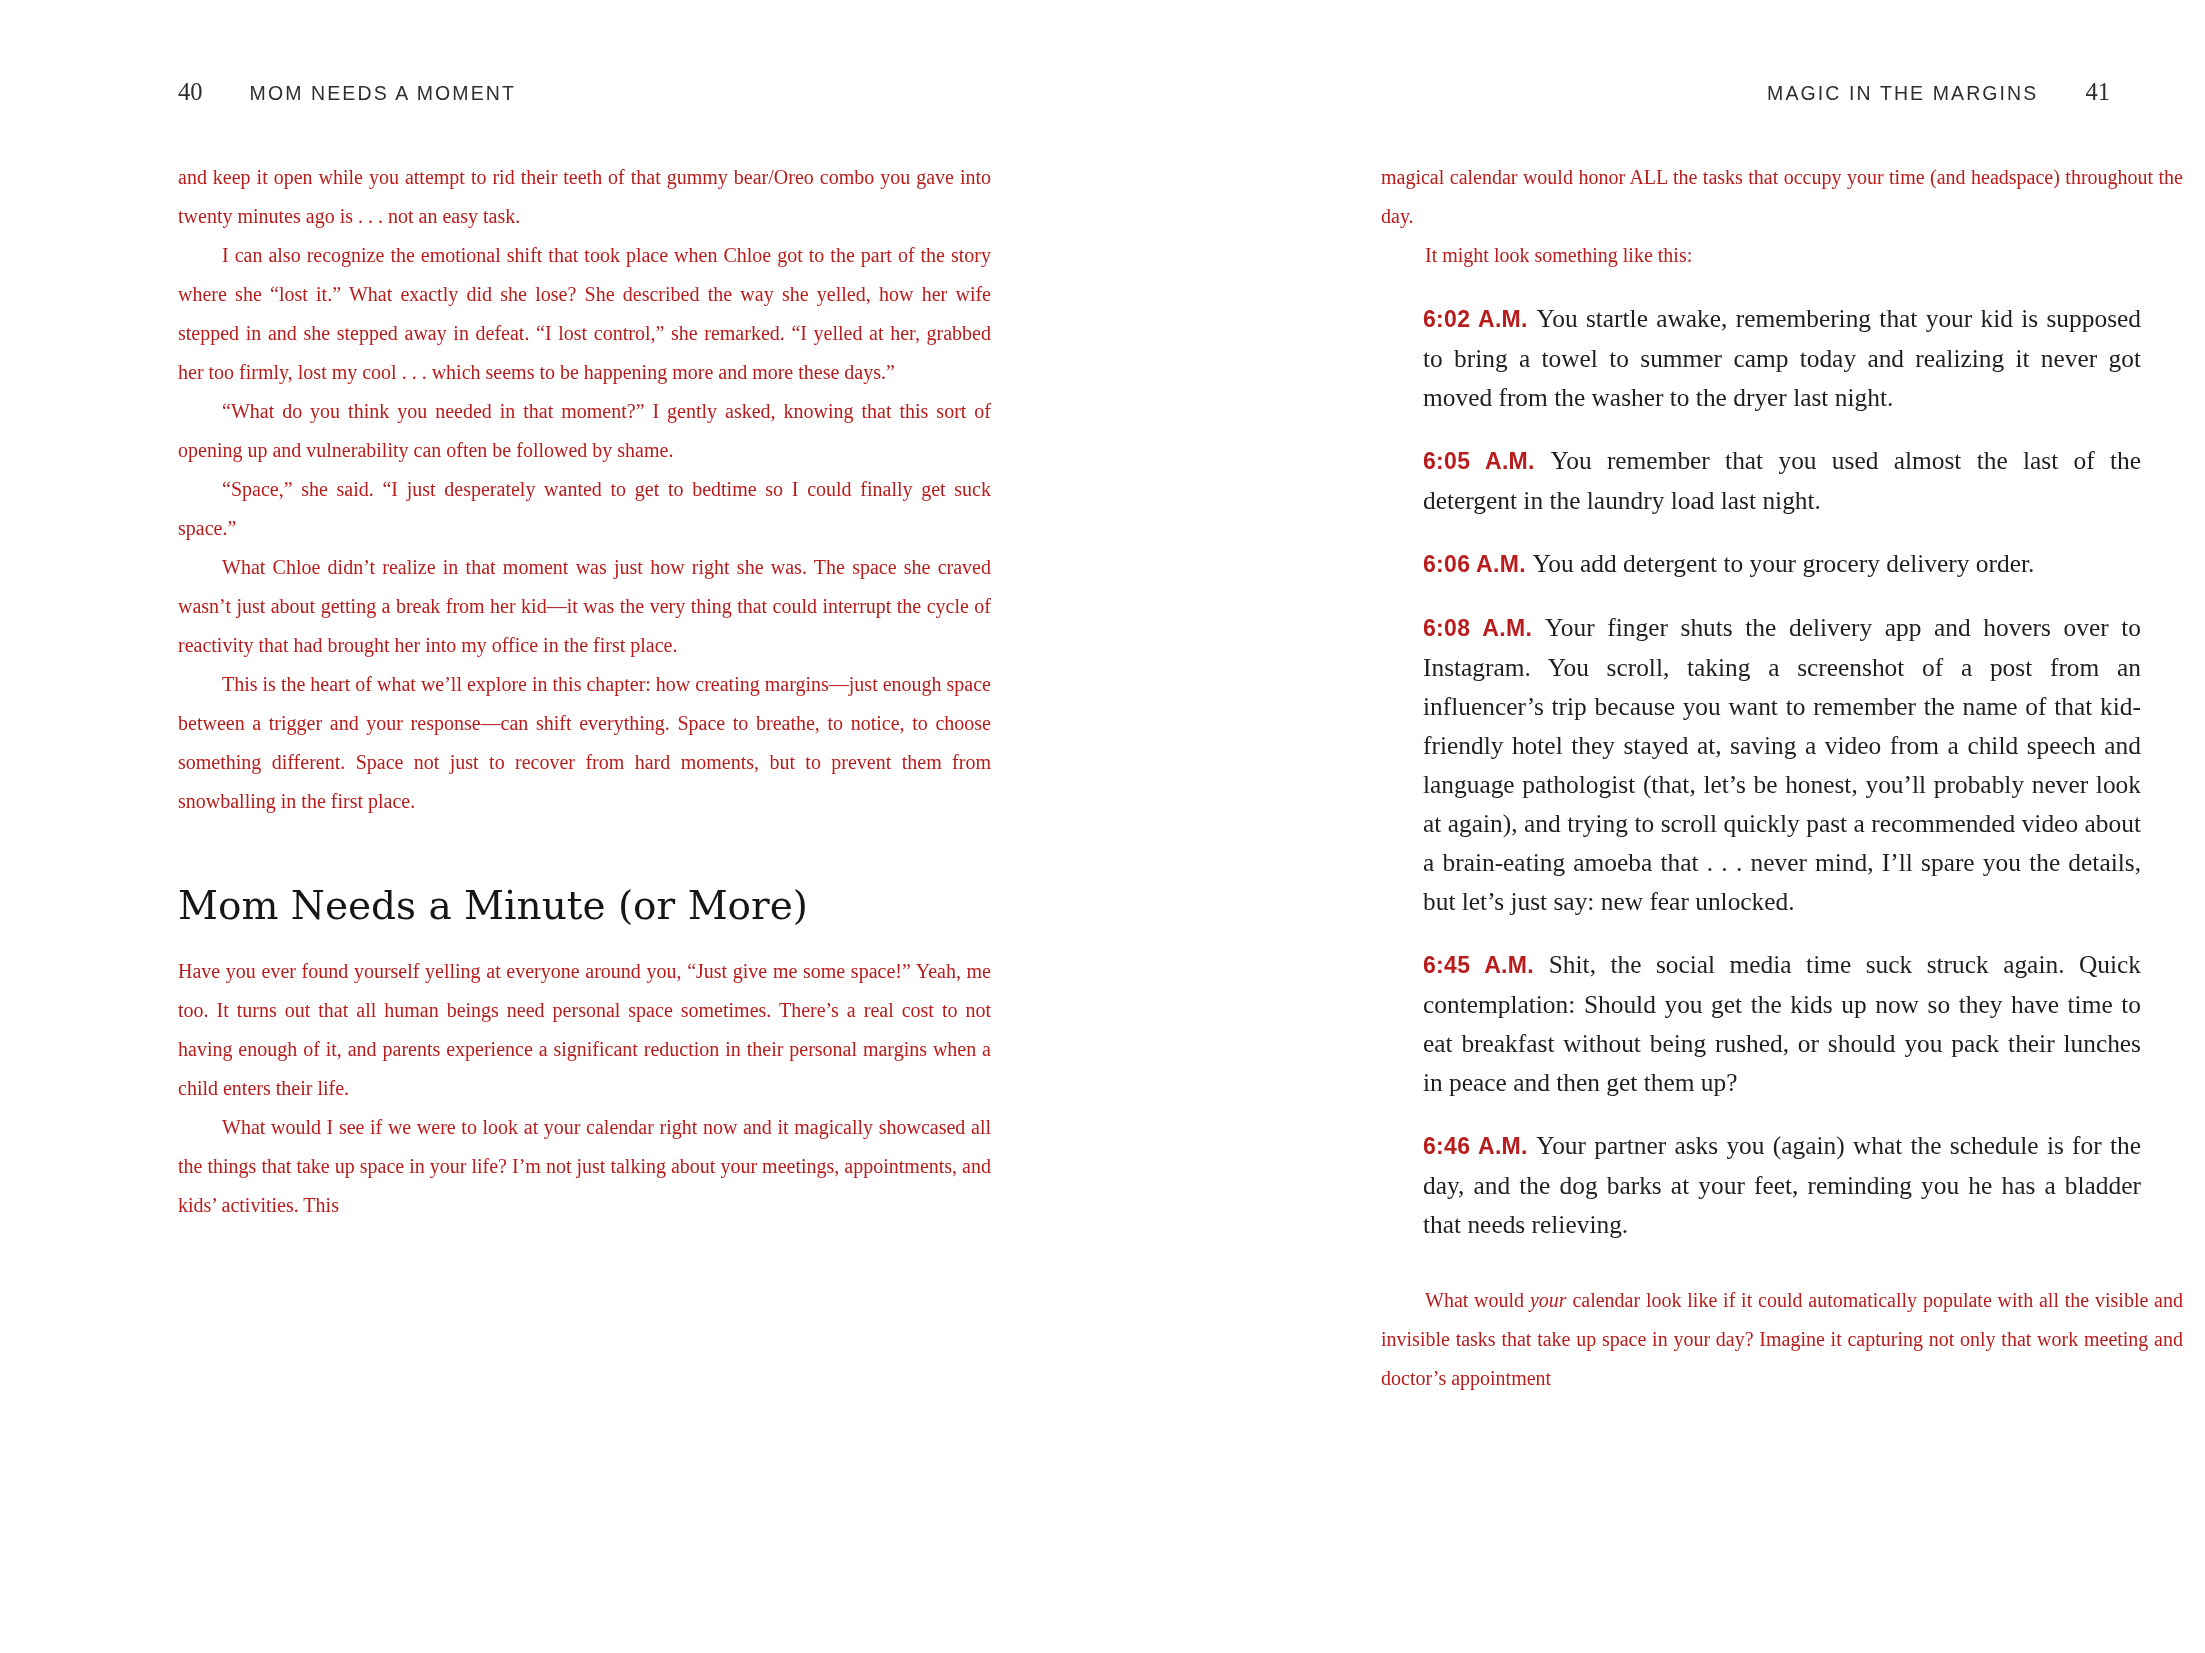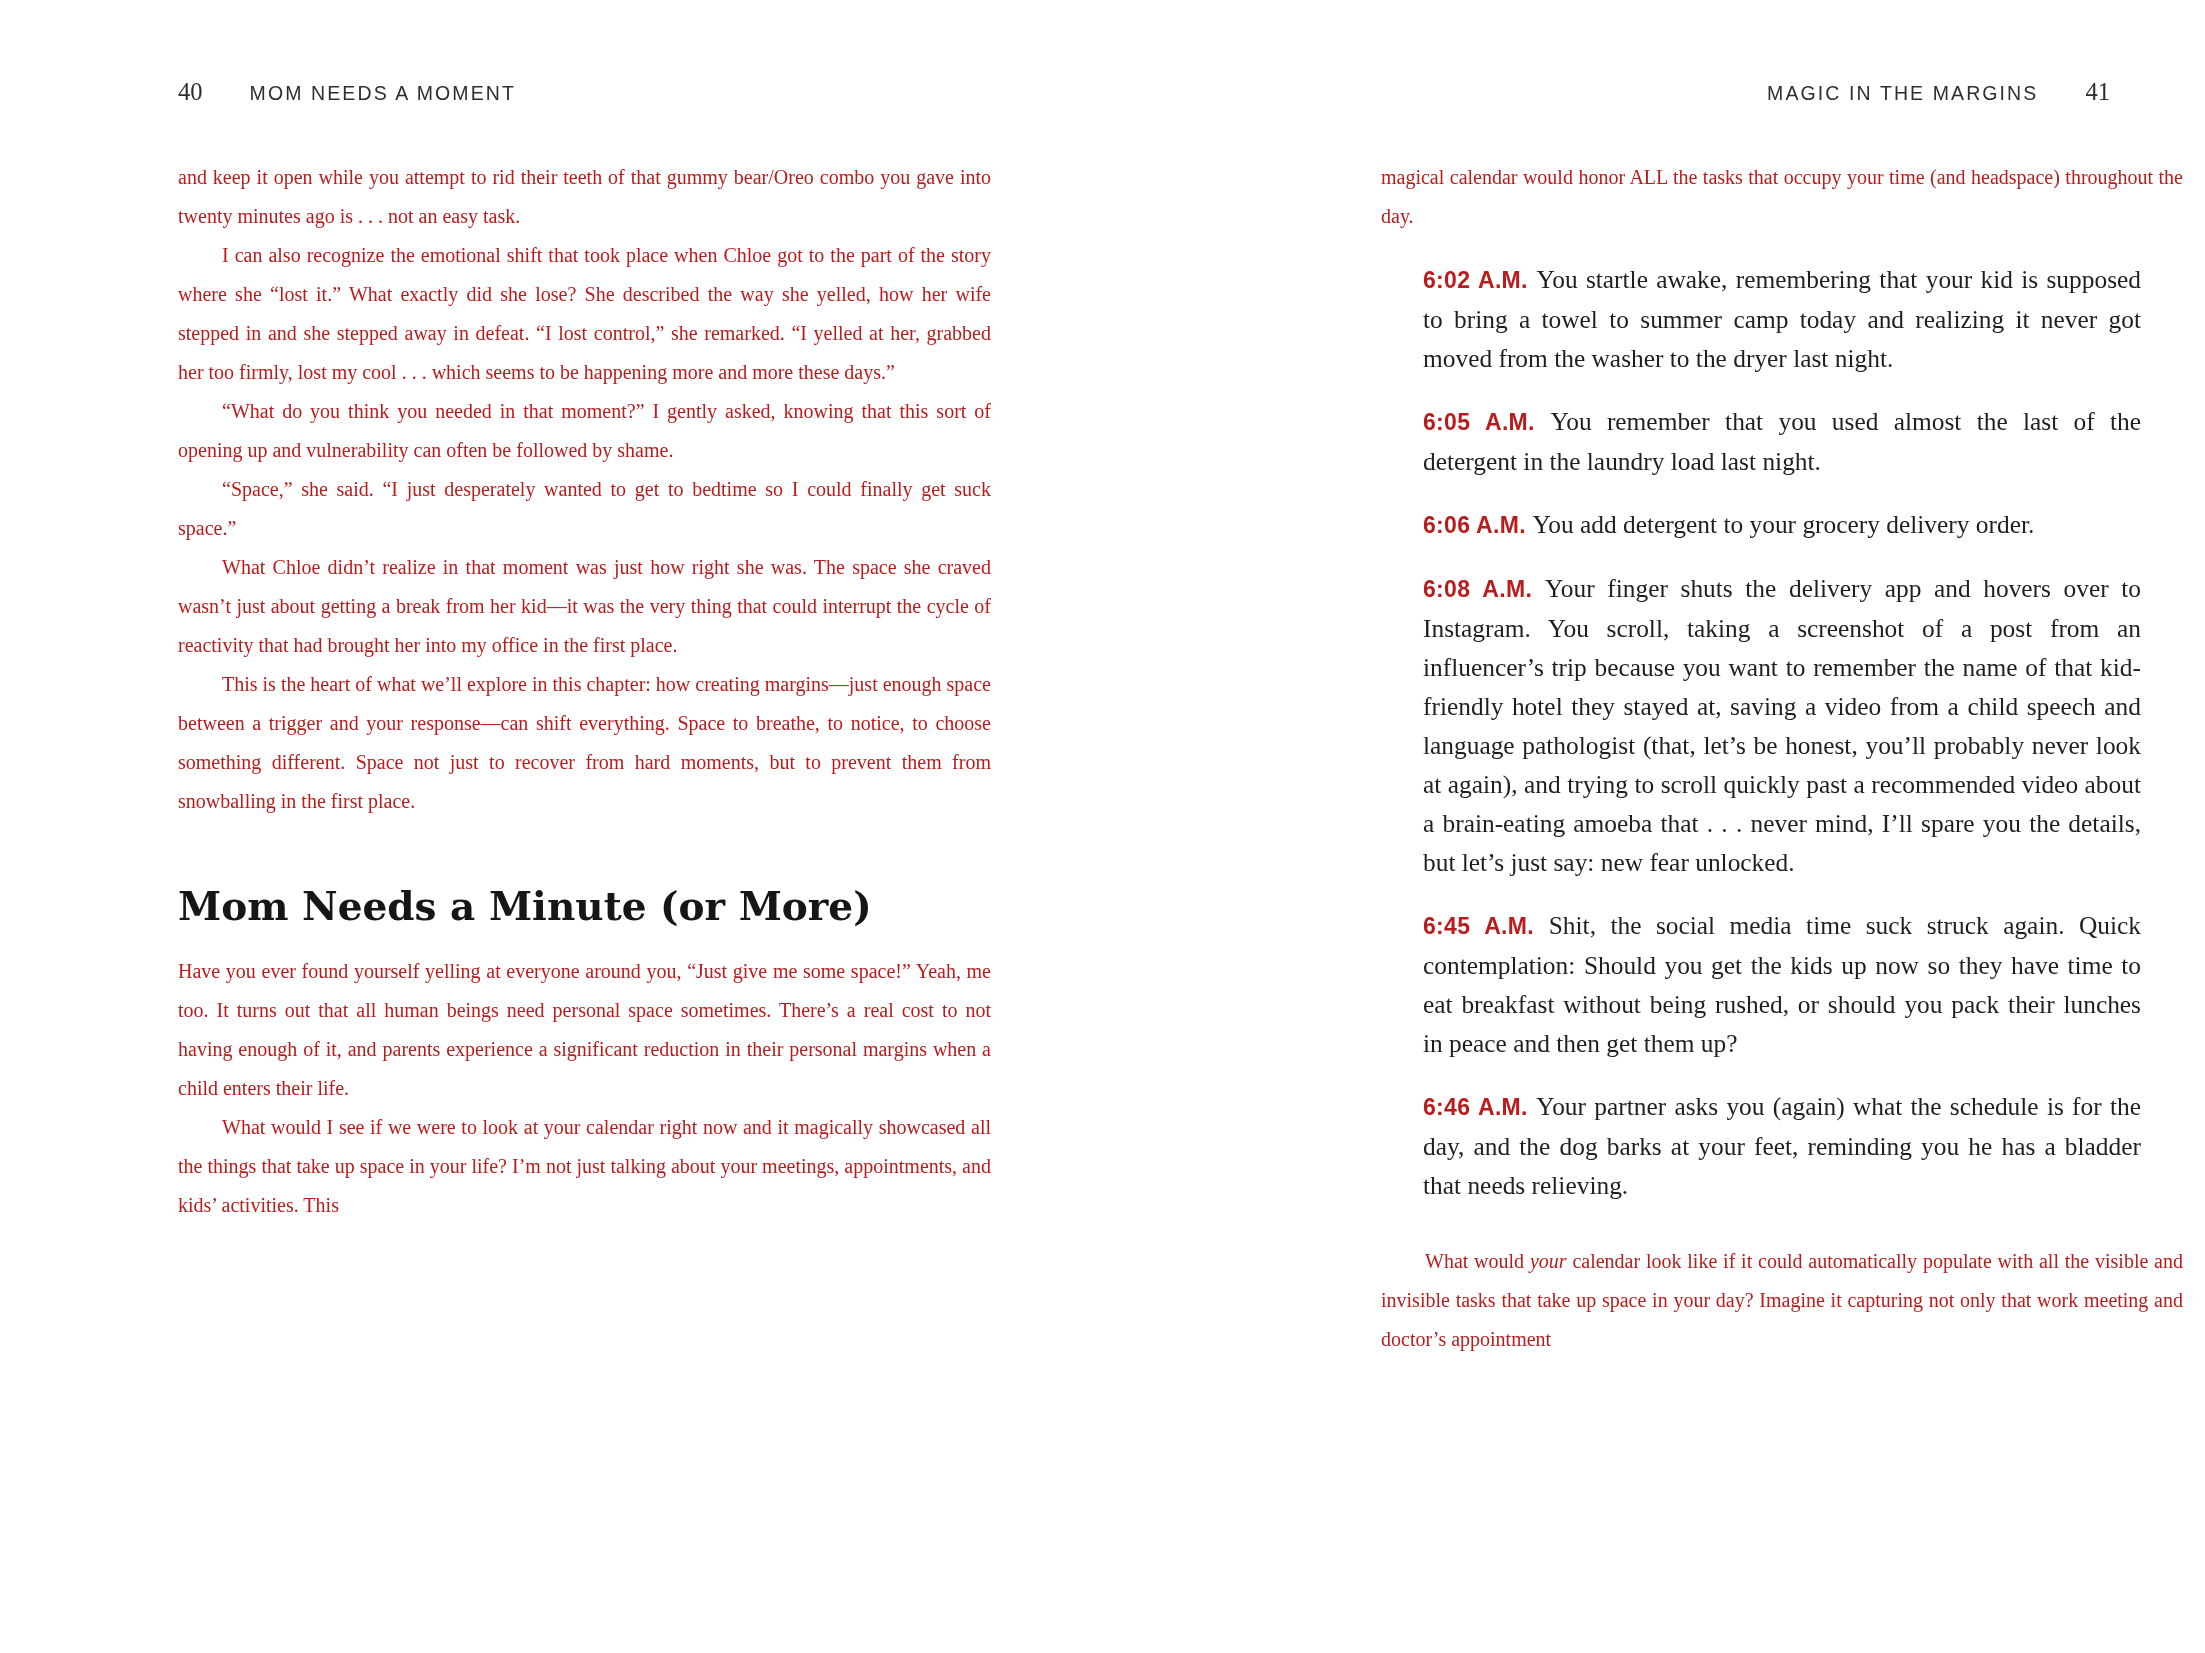--- a/index.html
+++ b/index.html
@@ -52,21 +52,21 @@
     margin: 0;
     text-align: justify;
     font-size: 20px;
     line-height: 39px;
     color: #b91c1c;
   }
   p.book-para.indent { text-indent: 44px; }
 
   h2.section-heading {
     font-family: "DejaVu Serif", serif;
-    font-weight: bold;
+    font-weight: normal;
     font-size: 39px;
     line-height: 44px;
     color: #161616;
     margin: 63px 0 24px 0;
   }
 
   
   .timeline { display: block; }
   .entry {
     margin: 24px 42px;
@@ -110,20 +110,21 @@
     <h2 class="section-heading">Mom Needs a Minute (or More)</h2>
     <div>
         <p class="book-para"><span>Have you ever found yourself yelling at everyone around you, “Just give me some space!” Yeah, me too. It turns out that all human beings need personal space sometimes. There’s a real cost to not having enough of it, and parents experience a significant reduction in their personal margins when a child enters their life.</span></p>
         <p class="book-para indent"><span>What would I see if we were to look at your calendar right now and it magically showcased all the things that take up space in your life? I’m not just talking about your meetings, appointments, and kids’ activities. This</span></p>
       </div>
   </div>
 
   <div class="page-body right">
     <div>
         <p class="book-para"><span>magical calendar would honor ALL the tasks that occupy your time (and headspace) throughout the day.</span></p>
+        <p class="book-para indent"><span>It might look something like this:</span></p>
       </div>
     <div class="timeline">
         <div class="entry"><span class="time">6:02 A.M. </span>You startle awake, remembering that your kid is supposed to bring a towel to summer camp today and realizing it never got moved from the washer to the dryer last night.</div>
         <div class="entry"><span class="time">6:05 A.M. </span>You remember that you used almost the last of the detergent in the laundry load last night.</div>
         <div class="entry"><span class="time">6:06 A.M. </span>You add detergent to your grocery delivery order.</div>
         <div class="entry"><span class="time">6:08 A.M. </span>Your finger shuts the delivery app and hovers over to Instagram. You scroll, taking a screenshot of a post from an influencer’s trip because you want to remember the name of that kid-friendly hotel they stayed at, saving a video from a child speech and language pathologist (that, let’s be honest, you’ll probably never look at again), and trying to scroll quickly past a recommended video about a brain-eating amoeba that . . . never mind, I’ll spare you the details, but let’s just say: new fear unlocked.</div>
         <div class="entry"><span class="time">6:45 A.M. </span>Shit, the social media time suck struck again. Quick contemplation: Should you get the kids up now so they have time to eat breakfast without being rushed, or should you pack their lunches in peace and then get them up?</div>
         <div class="entry"><span class="time">6:46 A.M. </span>Your partner asks you (again) what the schedule is for the day, and the dog barks at your feet, reminding you he has a bladder that needs relieving.</div>
       </div>
     <div class="closing">

